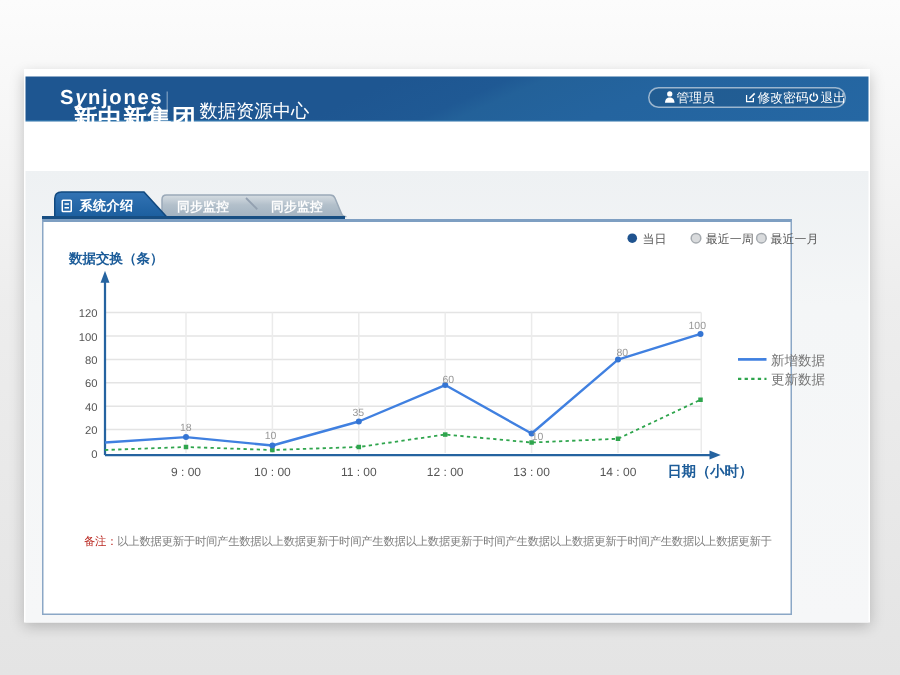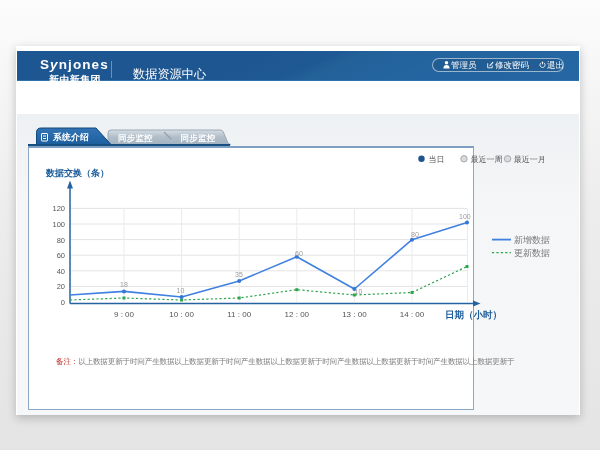--- a/index.html
+++ b/index.html
@@ -4,50 +4,50 @@
 <style>
 * { margin:0; padding:0; box-sizing:border-box; }
 html,body { width:600px; height:450px; overflow:hidden; }
 body { font-family:"Liberation Sans", sans-serif; background:linear-gradient(180deg,#fcfcfc 0%,#ededed 45%,#e4e4e4 100%); position:relative; }
 .page { position:absolute; left:16px; top:46px; width:564px; height:369px; background:#fff; box-shadow:0 3px 9px rgba(0,0,0,.22); }
 .header { position:absolute; left:1px; top:5px; width:562px; height:30px;
   background:linear-gradient(156deg,#1e5691 0%,#1e5691 40%,#1f5994 52%,#236199 56%,#24649f 70%,#2567a3 100%);
   border-bottom:1px solid #2f72aa; }
 .logo { position:absolute; left:23px; top:8px; color:#fff; }
 .logo .en { font-size:13.5px; font-weight:bold; letter-spacing:1.1px; line-height:12px; }
-.logo .cn { font-size:10px; font-weight:bold; letter-spacing:0.4px; line-height:11px; margin-top:3px; margin-left:9px; }
+.logo .cn { font-size:16px; font-weight:bold; letter-spacing:0.4px; line-height:11px; margin-top:3px; margin-left:9px; }
 .hdiv { position:absolute; left:94px; top:9.5px; width:1px; height:17.5px; background:rgba(255,255,255,.35); }
 .htitle { position:absolute; left:116px; top:15px; color:#fff; font-size:12.2px; font-weight:normal; }
 .userbar { position:absolute; left:415px; top:7px; width:132px; height:14px; border:1px solid rgba(255,255,255,.55); border-radius:8px; background:rgba(0,0,0,.08); color:#fff; font-size:8.5px; white-space:nowrap; }
 .userbar span.it { position:absolute; top:0; height:13px; line-height:13px; }
 .userbar svg { vertical-align:-1px; }
 .nav { position:absolute; left:1px; top:47px; width:562px; height:20px; background:linear-gradient(180deg,#ffffff 0%,#f3f4f5 55%,#e2e5e8 100%); border-bottom:1px solid #cdd0d3; }
 .nav .item { position:absolute; top:4px; font-size:10.5px; font-weight:bold; color:#1a5a9a; white-space:nowrap; }
 .nav .sep { position:absolute; top:5px; width:1px; height:10px; background:#c2cad2; }
 .pbody { position:absolute; left:1px; top:68px; width:562px; height:301px; background:linear-gradient(180deg,#eef1f3 0%,#f4f6f7 30%,#f6f7f8 100%); }
 .tabs { position:absolute; left:20px; top:81px; }
 .tabbar { position:absolute; left:12px; top:97.5px; width:202px; height:2.5px; background:#174e82; z-index:3; }
-.panel { position:absolute; left:12px; top:100px; width:446px; height:264px; background:#fff; border:1px solid #8ba7c6; border-top:2px solid #7e9fc2; }
+.panel { position:absolute; left:12px; top:100px; width:500px; height:264px; background:#fff; border:1px solid #8ba7c6; border-top:2px solid #7e9fc2; }
 </style>
 </head>
 <body>
 <div class="page">
   <div class="header">
     <div class="logo">
       <div class="en">S<span style="font-style:italic">y</span>njones</div>
       <div class="cn">新中新集团</div>
     </div>
     <div class="hdiv"></div>
     <div class="htitle">数据资源中心</div>
     <div class="userbar">
       <span class="it" style="left:10px"><svg width="7" height="9" viewBox="0 0 8 9" style="margin-right:1px">
             <circle cx="4" cy="2.4" r="2" fill="#fff"></circle>
             <path d="M0.4,9 C0.4,6.2 2,5 4,5 C6,5 7.6,6.2 7.6,9 Z" fill="#fff"></path>
           </svg>管理员</span>
-      <span class="it" style="left:54px"><svg width="7" height="8" viewBox="0 0 10 10" style="margin-right:1px">
+      <span class="it" style="left:64px"><svg width="7" height="8" viewBox="0 0 10 10" style="margin-right:1px">
             <path d="M1,2.5 L1,9 L7.5,9 L7.5,5.5" stroke="#fff" stroke-width="1.2" fill="none"></path>
             <path d="M3.5,6.5 L4.6,6.3 L9.3,1.6 L8.2,0.5 L3.6,5.2 Z" fill="#fff"></path>
           </svg>修改密码</span>
       <span class="it" style="left:106px"><svg width="7" height="8" viewBox="0 0 10 10" style="margin-right:1px">
             <path d="M3.2,1.8 A3.6 3.6 0 1 0 6.8,1.8" stroke="#fff" stroke-width="1.3" fill="none"></path>
             <line x1="5" y1="0.2" x2="5" y2="4" stroke="#fff" stroke-width="1.3"></line>
           </svg>退出</span>
     </div>
   </div>
   <div class="pbody"></div>

